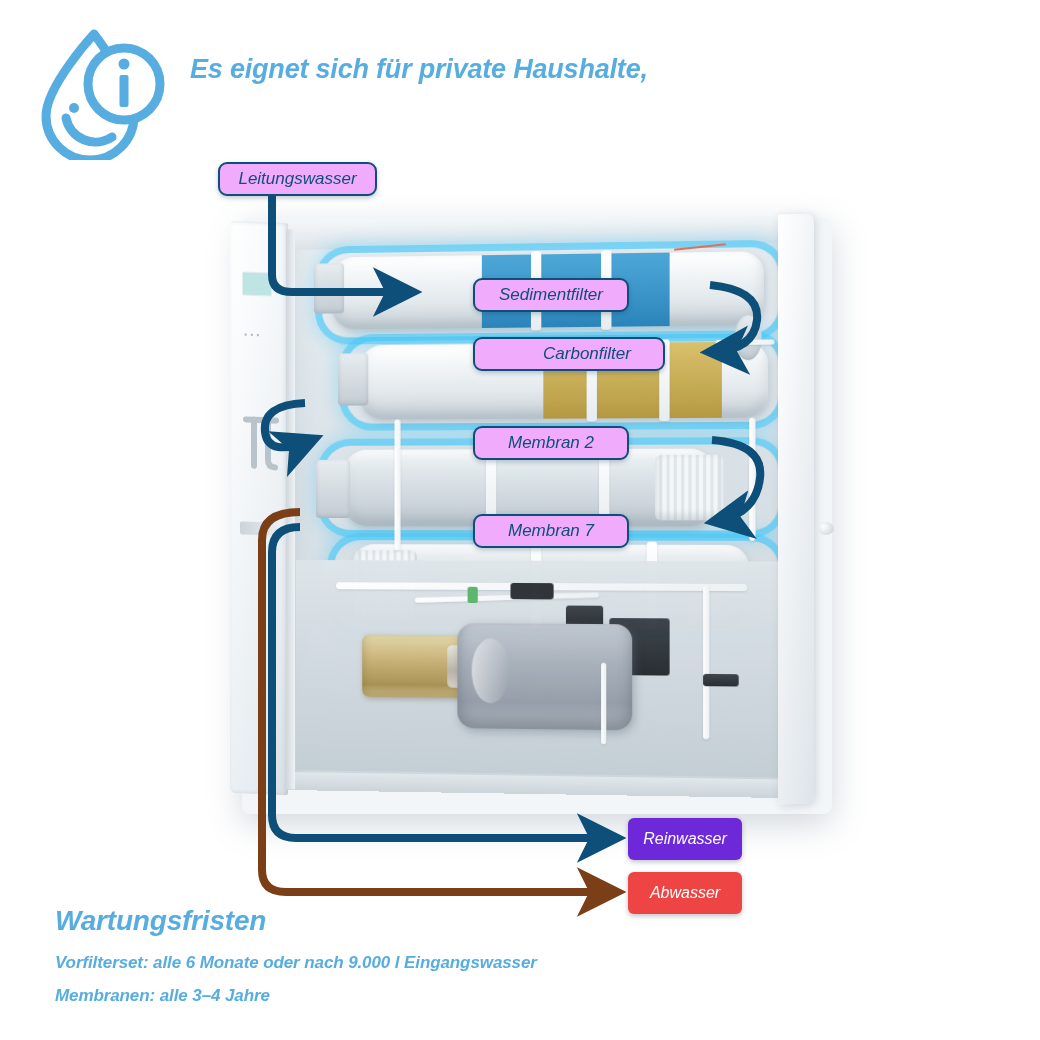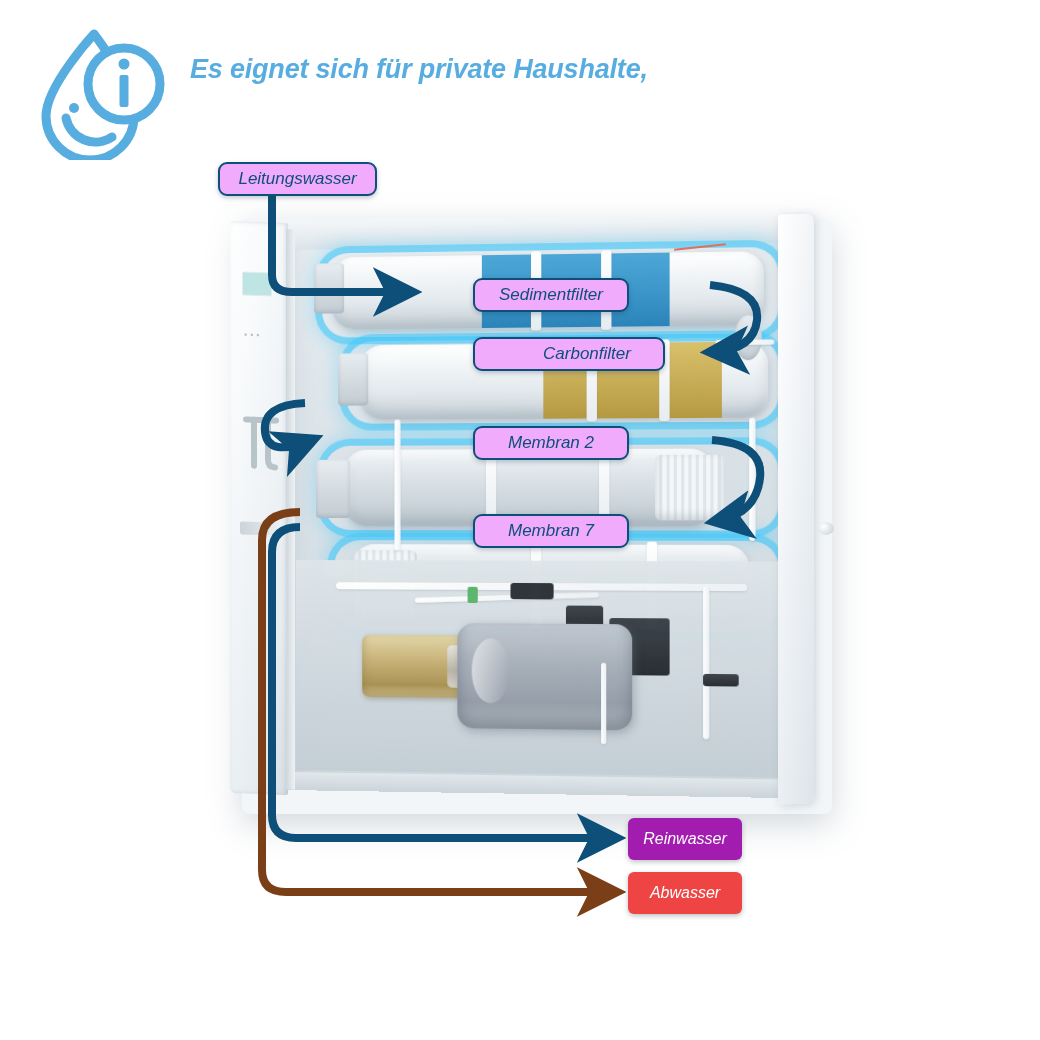--- a/index.html
+++ b/index.html
@@ -290,21 +290,21 @@
     width: 114px;
     height: 42px;
     border-radius: 6px;
     color: #ffffff;
     font-size: 16px;
     line-height: 42px;
     text-align: center;
     white-space: nowrap;
     box-shadow: 0 2px 5px rgba(40,50,60,.3);
   }
-  #box-reinwasser { background:#a21caf; left: 628px; top: 818px; text-align: center; }
+  #box-reinwasser { background:#6d28d9; left: 628px; top: 818px; text-align: center; }
   #box-abwasser   { background:#ef4444; left: 628px; top: 872px; }
 
   
   #arrows {
     position: absolute;
     left: 0; top: 0;
     width: 1040px; height: 1040px;
     pointer-events: none;
   }
 
@@ -468,14 +468,19 @@
 
   <div class="callout" style="left:473px; top:337px; width:152px;padding-left:36px;">Carbonfilter</div>
 
   <div class="callout" style="left:473px; top:426px; width:152px;">Membran 2</div>
 
   <div class="callout" style="left:473px; top:514px; width:152px;">Membran 7</div>
 
   <div class="outbox" id="box-reinwasser">Reinwasser</div>
   <div class="outbox" id="box-abwasser">Abwasser</div>
 
+  <div id="footer">
+    <div id="footer-title">Wartungsfristen</div>
+    <div class="footer-line">Vorfilterset: alle 6 Monate oder nach 9.000 l Eingangswasser</div>
+    <div class="footer-line">Membranen: alle 3–4 Jahre</div>
+  </div>
 
 </div>
 
 </body></html>

